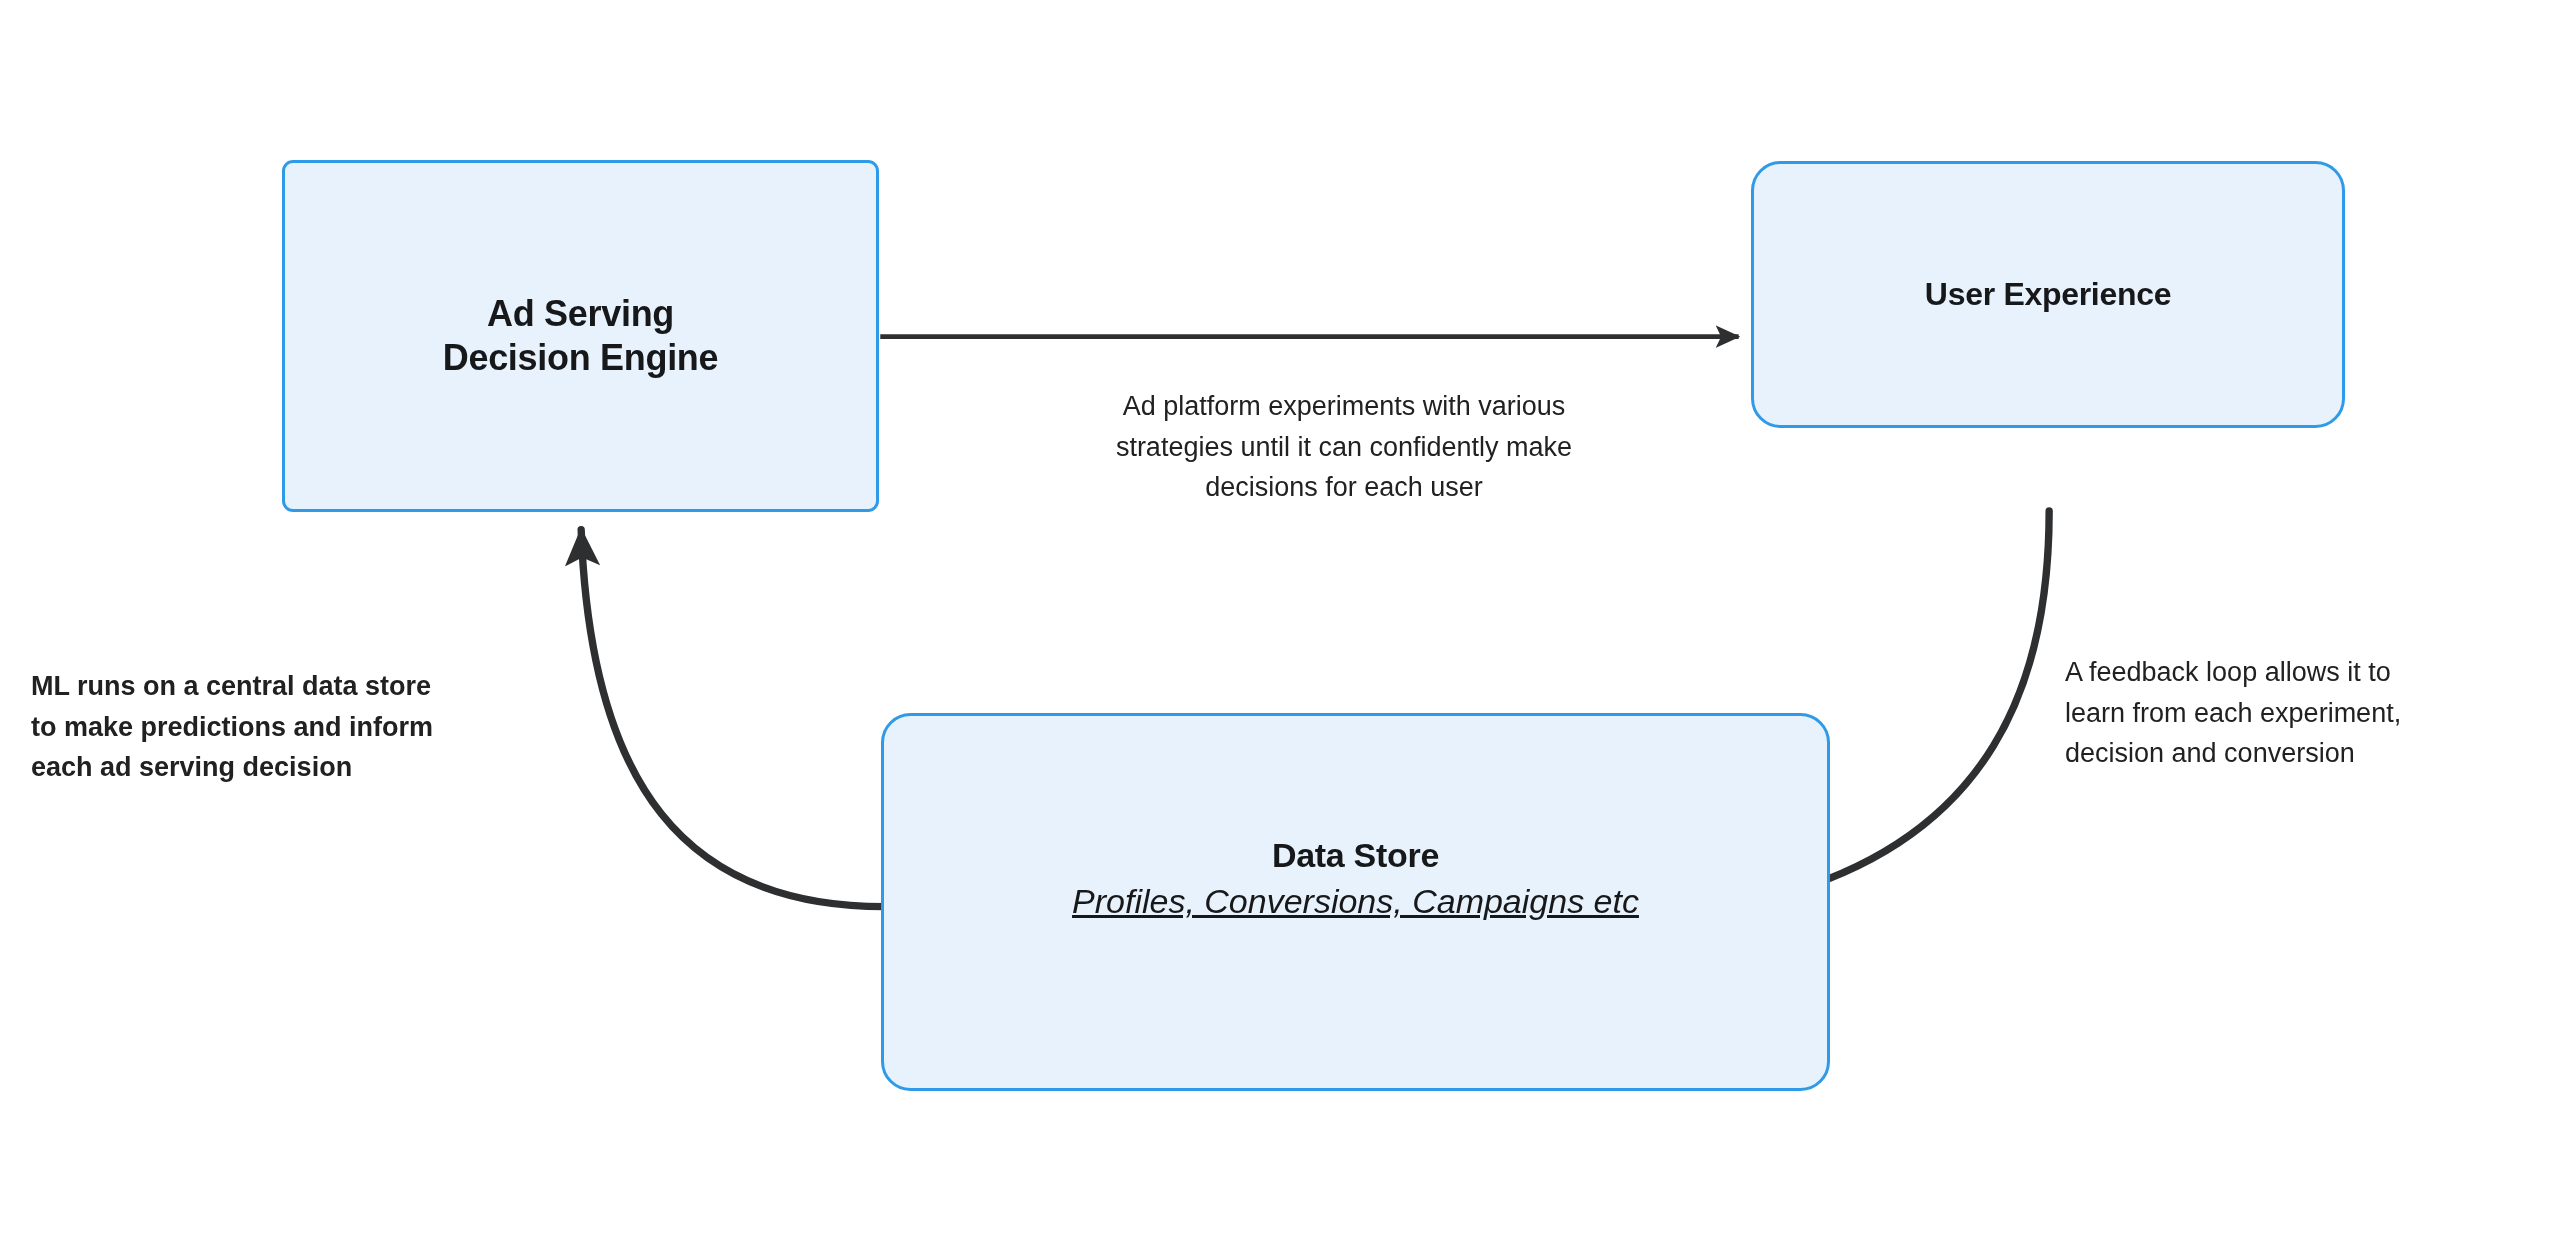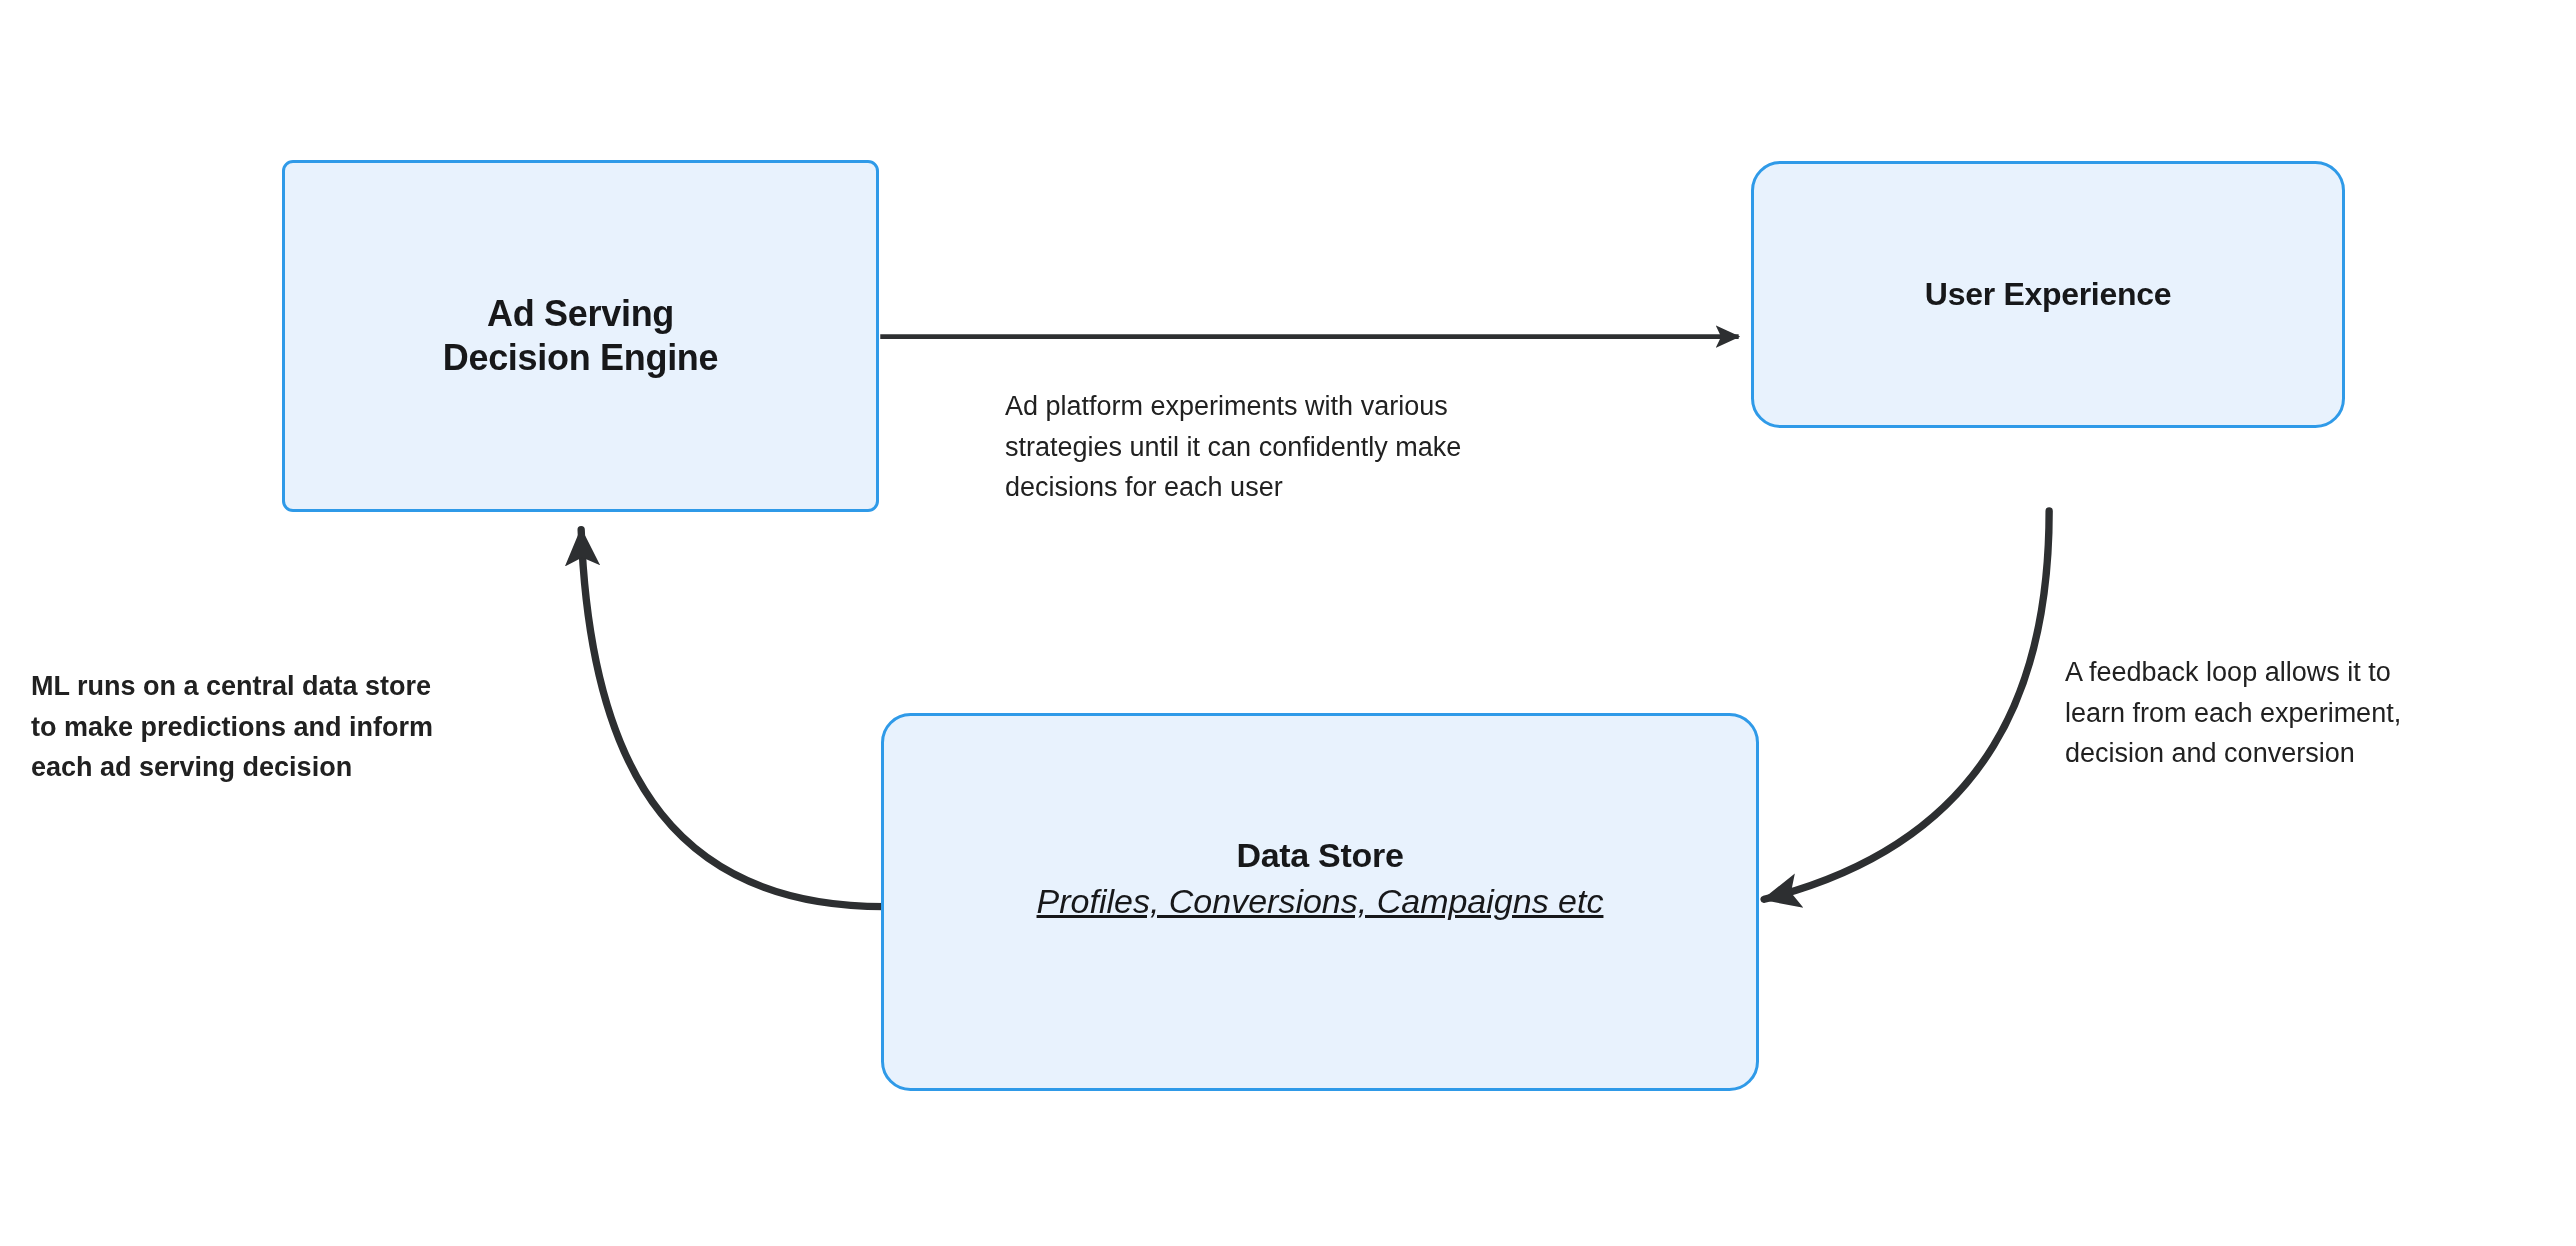--- a/index.html
+++ b/index.html
@@ -67,42 +67,42 @@
     left: 1751px;
     top: 161px;
     width: 594px;
     height: 267px;
   }
   #node-user-experience .node-title { font-size: 32px; }
 
   #node-data-store {
     left: 881px;
     top: 713px;
-    width: 878px;
+    width: 949px;
     height: 378px;
     justify-content: flex-start;
   }
   #node-data-store .inner {
     margin-top: 119px;
     display: flex;
     flex-direction: column;
     align-items: center;
   }
   #node-data-store .node-title { font-size: 34px; }
   #node-data-store .node-sub { font-size: 34px; margin-top: 5px; text-decoration: underline; }
 
   .caption {
     position: absolute;
     color: #212121;
     font-size: 27px;
     line-height: 1.50;
     white-space: pre-line;
     z-index: 3;
   }
-  #caption-top { left: 1005px; top: 386px; width: 678px; }
+  #caption-top { left: 1005px; top: 386px; width: 678px; text-align: center; }
   #caption-left { left: 31px; top: 666px; width: 537px; font-weight: bold; }
   #caption-right { left: 2065px; top: 652px; width: 496px; }
 </style>
 </head>
 <body>
 
 <div id="canvas">
 
   <svg id="edges" viewBox="0 0 3840 1858" width="2576" height="1246" xmlns="http://www.w3.org/2000/svg">
     <defs>

